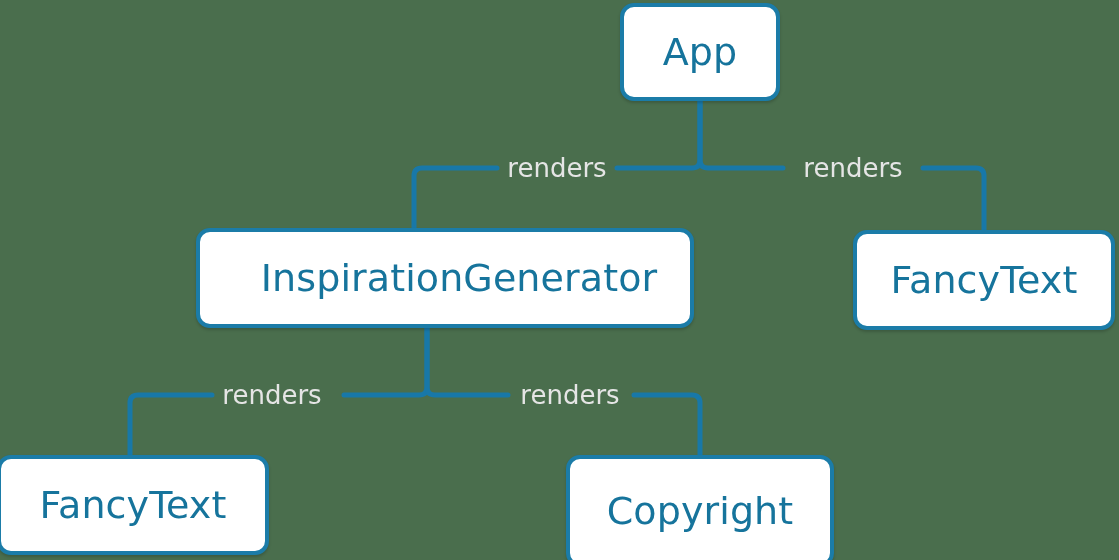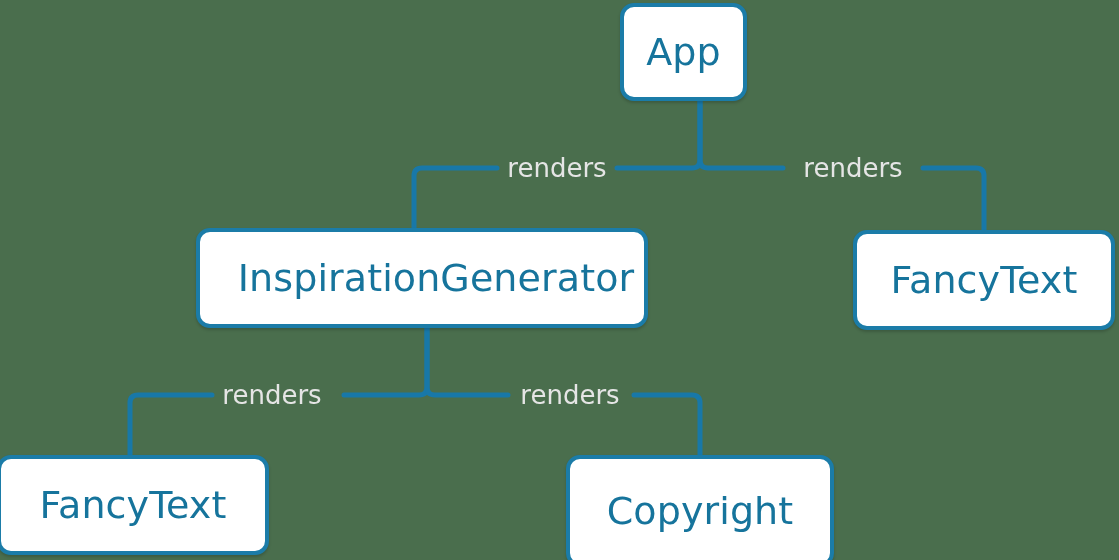--- a/index.html
+++ b/index.html
@@ -70,24 +70,24 @@
     <path class="edge-path" d="M 700 101 L 700 160 Q 700 168 708 168 L 783 168 M 923 168 L 976 168 Q 984 168 984 176 L 984 230"></path>
     <path class="edge-path" d="M 427 328 L 427 387 Q 427 395 419 395 L 344 395 M 212 395 L 138 395 Q 130 395 130 403 L 130 455"></path>
     <path class="edge-path" d="M 427 328 L 427 387 Q 427 395 435 395 L 508 395 M 634 395 L 692 395 Q 700 395 700 403 L 700 455"></path>
   </svg>
 
   <div class="edge-label" style="left: 557px; top: 168px;">renders</div>
   <div class="edge-label" style="left: 853px; top: 168px;">renders</div>
   <div class="edge-label" style="left: 272px; top: 395px;">renders</div>
   <div class="edge-label" style="left: 570px; top: 395px;">renders</div>
 
-  <div class="node-box" style="left: 620px; top: 3px; width: 127px; height: 98px;">
+  <div class="node-box" style="left: 620px; top: 3px; width: 160px; height: 98px;">
     <span class="node-label">App</span>
   </div>
-  <div class="node-box" style="left: 196px; top: 228px; width: 452px; height: 100px; padding-left: 28px;">
+  <div class="node-box" style="left: 196px; top: 228px; width: 498px; height: 100px; padding-left: 28px;">
     <span class="node-label">InspirationGenerator</span>
   </div>
   <div class="node-box" style="left: 853px; top: 230px; width: 262px; height: 100px;">
     <span class="node-label">FancyText</span>
   </div>
   <div class="node-box" style="left: -3px; top: 455px; width: 272px; height: 100px;">
     <span class="node-label">FancyText</span>
   </div>
   <div class="node-box" style="left: 566px; top: 455px; width: 268px; height: 112px;">
     <span class="node-label">Copyright</span>

